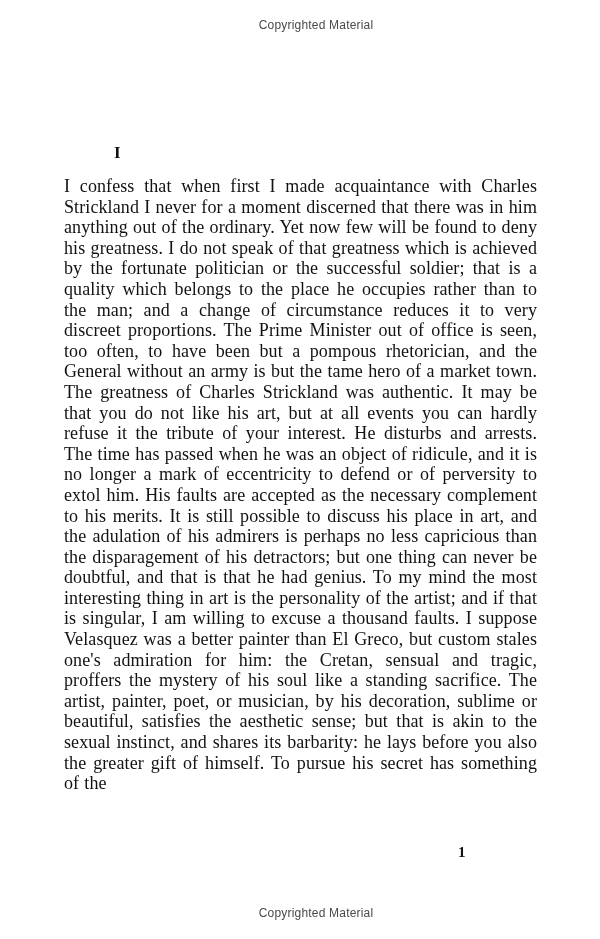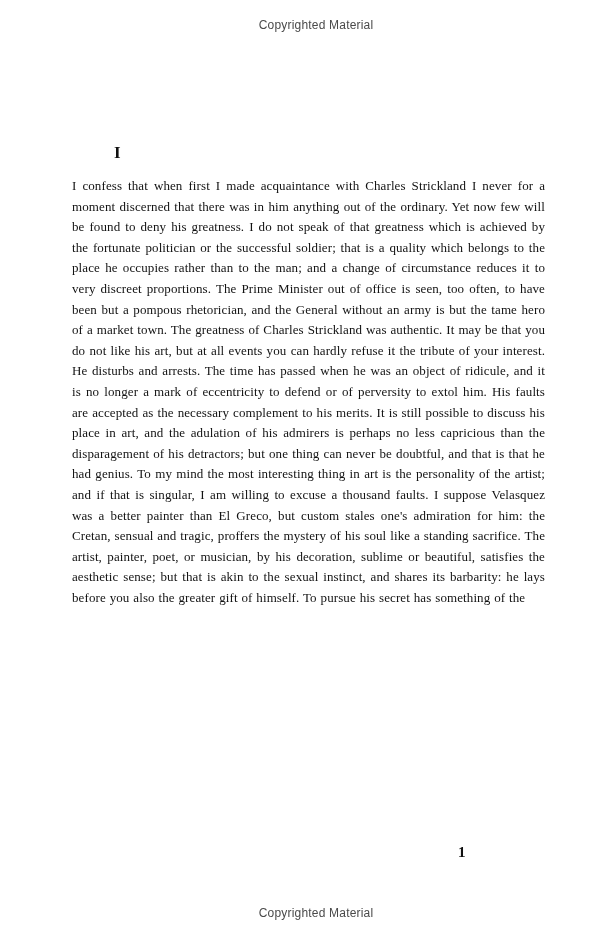--- a/index.html
+++ b/index.html
@@ -34,25 +34,25 @@
     left: 114px;
     top: 143px;
     font-family: "Liberation Serif", serif;
     font-size: 17px;
     font-weight: bold;
     color: #111111;
   }
 
   .body-text {
     position: absolute;
-    left: 72px;
+    left: 64px;
     top: 176px;
     width: 473px;
     font-family: "Liberation Serif", serif;
-    font-size: 13px;
+    font-size: 18px;
     line-height: 20.6px;
     color: #121212;
     text-align: justify;
     letter-spacing: 0.1px;
     word-spacing: 0.5px;
   }
 
   .page-number {
     position: absolute;
     left: 458px;

